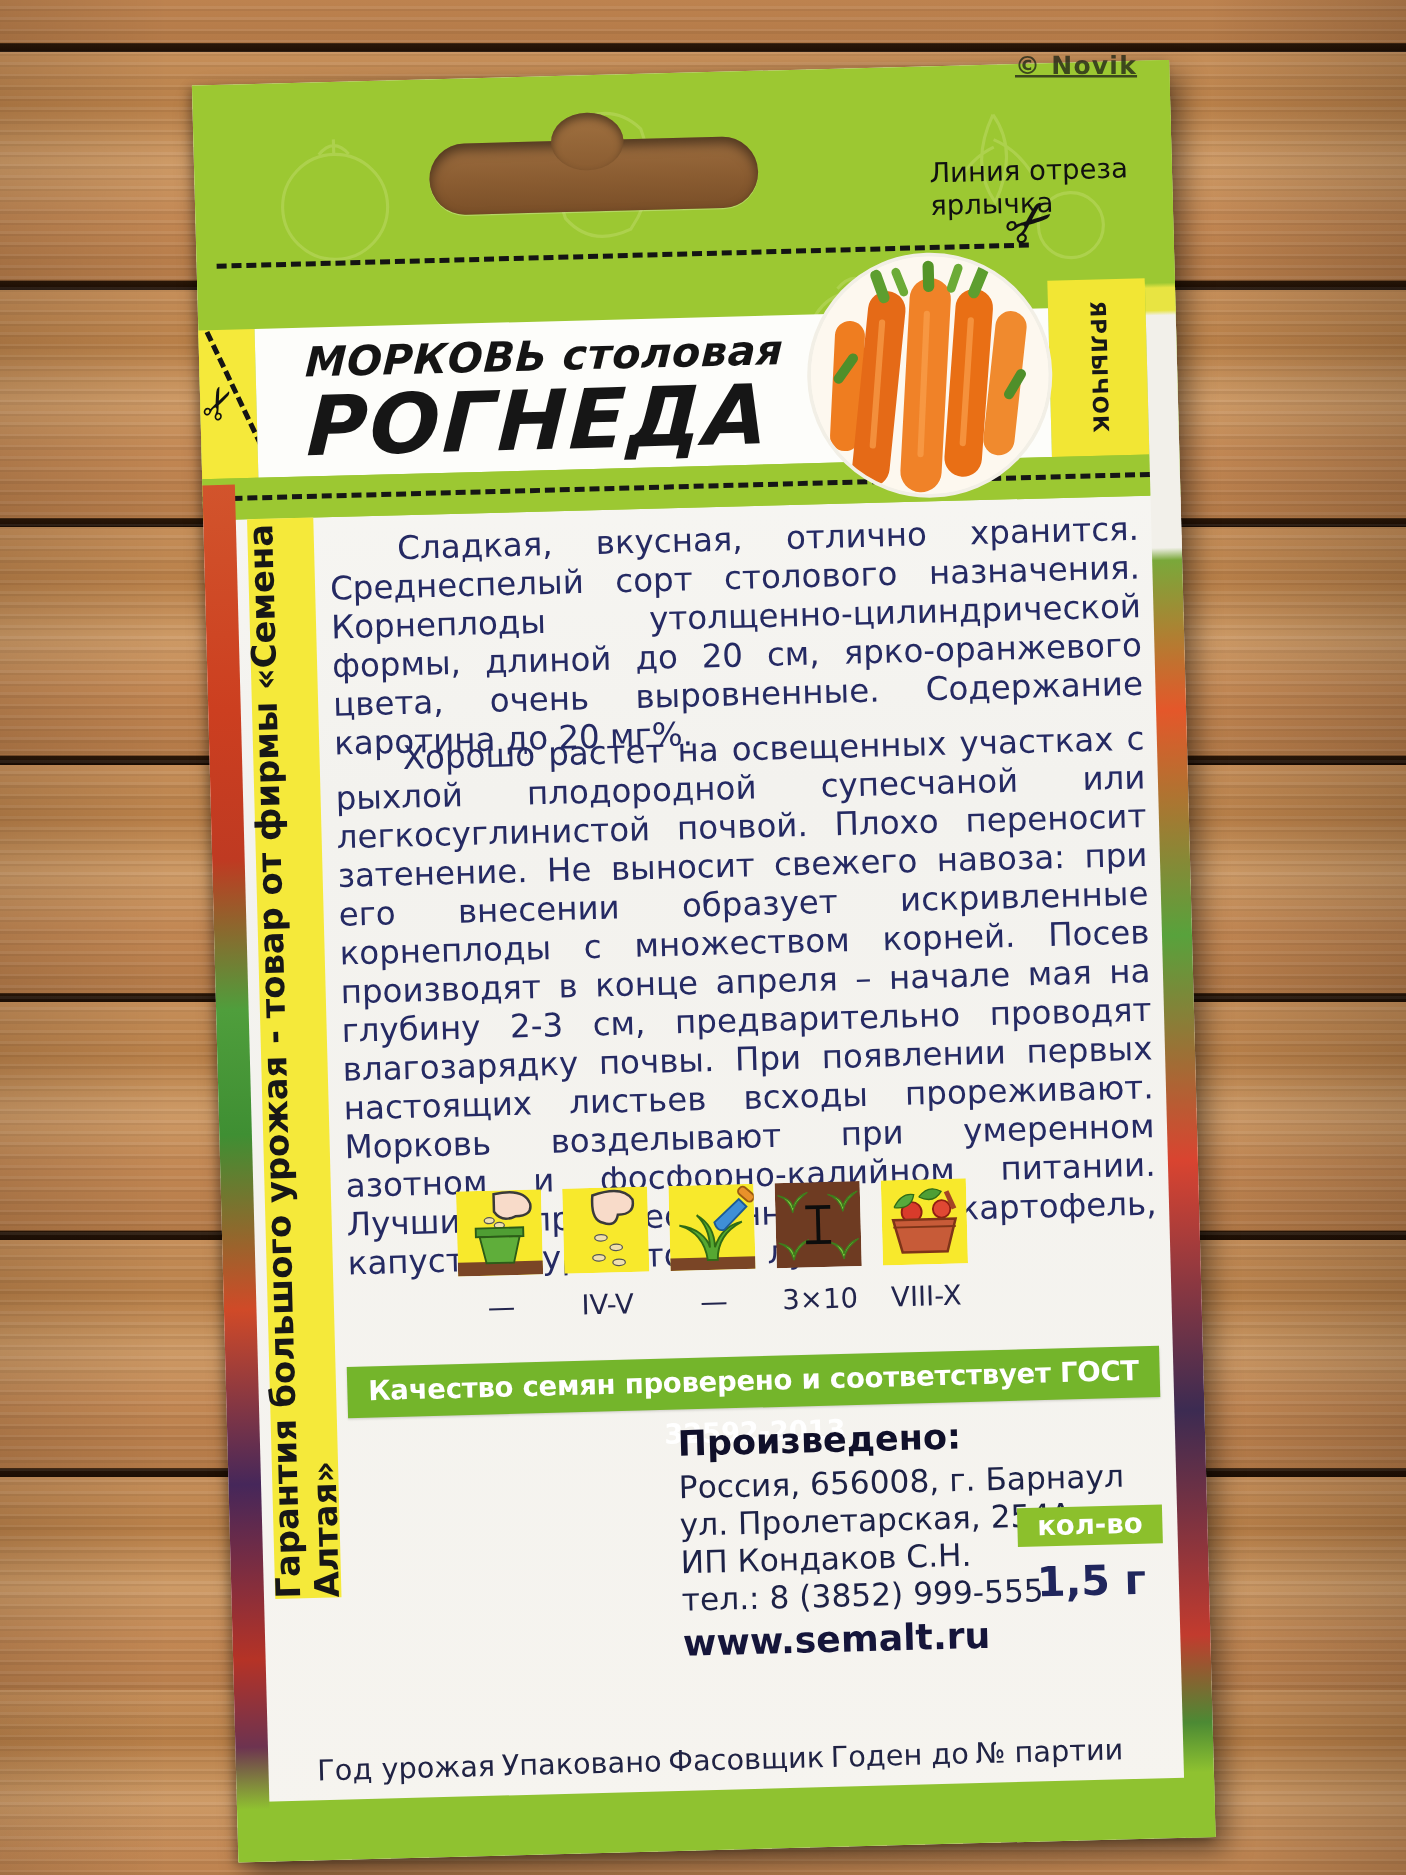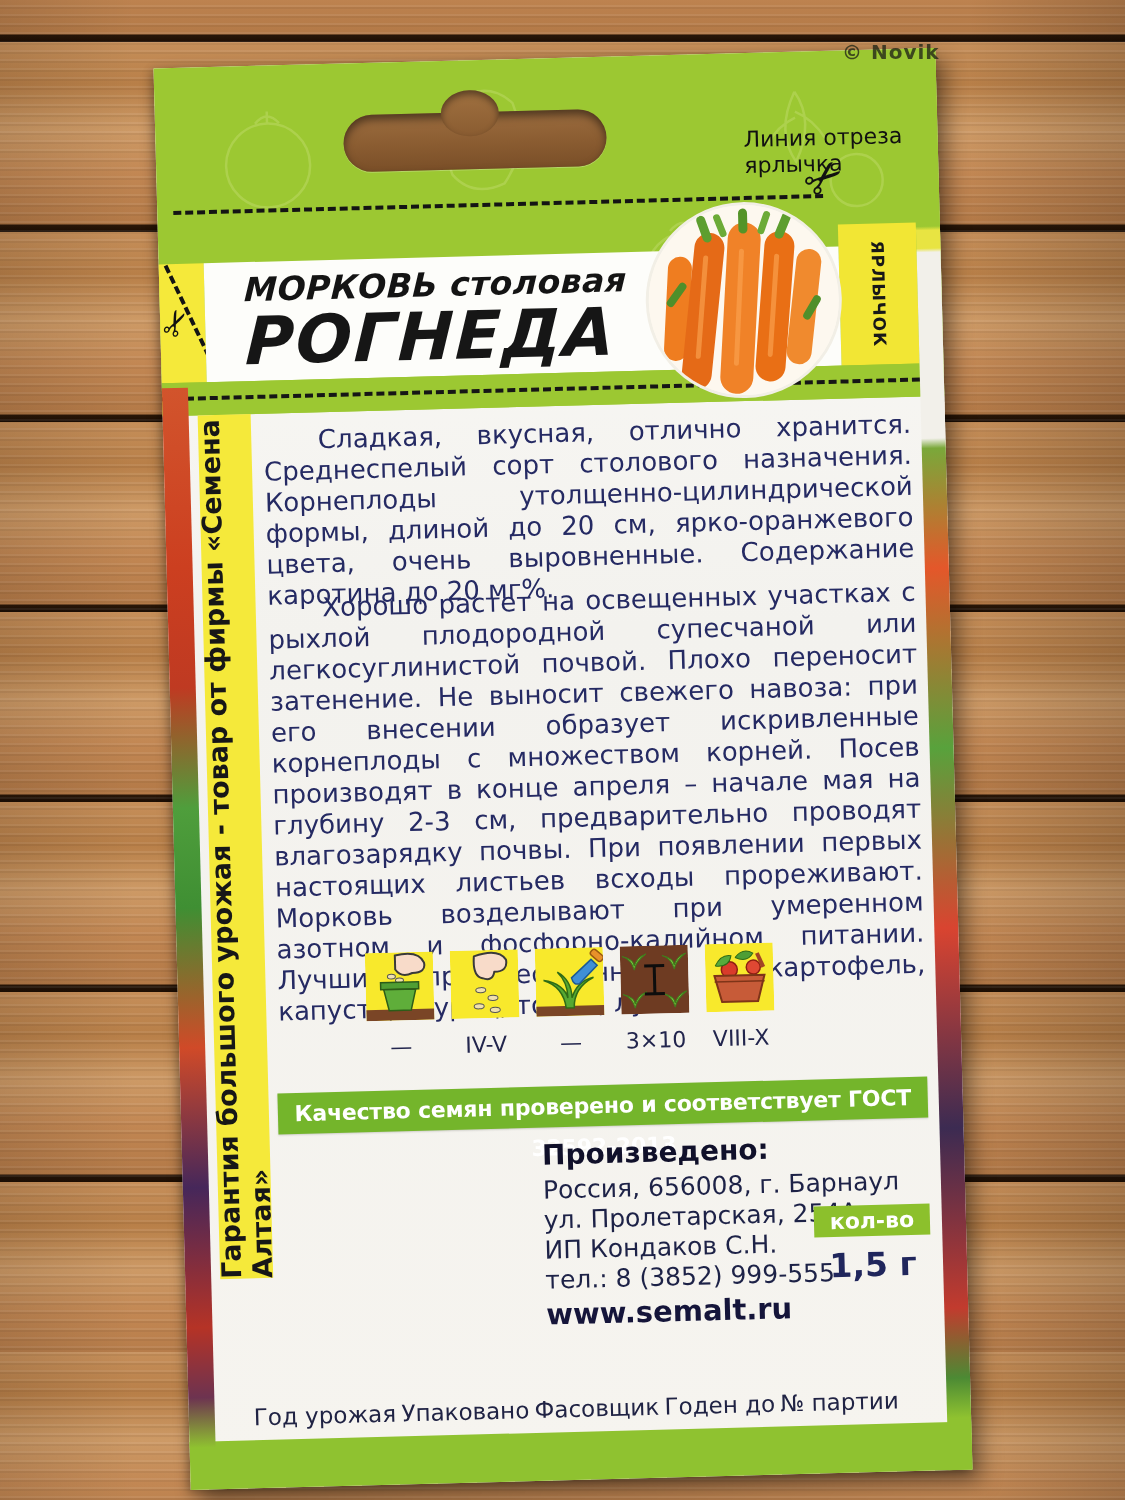--- a/index.html
+++ b/index.html
@@ -8,22 +8,22 @@
     background:
       repeating-linear-gradient(180deg,
         rgba(255,255,255,0.07) 0 2px, rgba(0,0,0,0.05) 2px 4px, rgba(0,0,0,0) 4px 9px),
       repeating-linear-gradient(180deg,
         #c68f5a 0px, #b87f48 42px, #cd9a66 88px, #c28753 132px, #b37947 182px,
         #2a1708 183px, #1d0e04 190px);
     background-position:0 -148px,0 -148px;
   }
   .wood-shade{position:absolute;inset:0;
     background:linear-gradient(90deg,rgba(0,0,0,.10),rgba(0,0,0,0) 12%,rgba(0,0,0,0) 86%,rgba(0,0,0,.16));}
-  .watermark{position:absolute;left:842px;top:40px;font-size:20px;font-weight:700;
-    color:rgba(36,40,24,.8);letter-spacing:1px;z-index:30;}
+  .watermark{position:absolute;left:812px;top:40px;font-size:20px;font-weight:700;
+    color:rgba(36,40,24,.8);letter-spacing:1px;z-index:30;text-decoration:underline;}
 
   
   .packet{position:absolute;left:172px;top:58px;width:782px;height:1422px;
     transform:rotate(-1.5deg);background:linear-gradient(180deg,#fbfaf7,#f3f2ee 40%,#f6f4ef);
     box-shadow:8px 12px 22px rgba(0,0,0,.45), -3px 2px 8px rgba(0,0,0,.25);z-index:5;}
 
   .pk-header{position:absolute;left:0;top:0;width:782px;height:348px;background:#9cc832;overflow:hidden;}
   .pk-header svg{position:absolute;inset:0;}
 
   .euro-slot{position:absolute;left:188px;top:52px;width:263px;height:57px;border-radius:29px;

